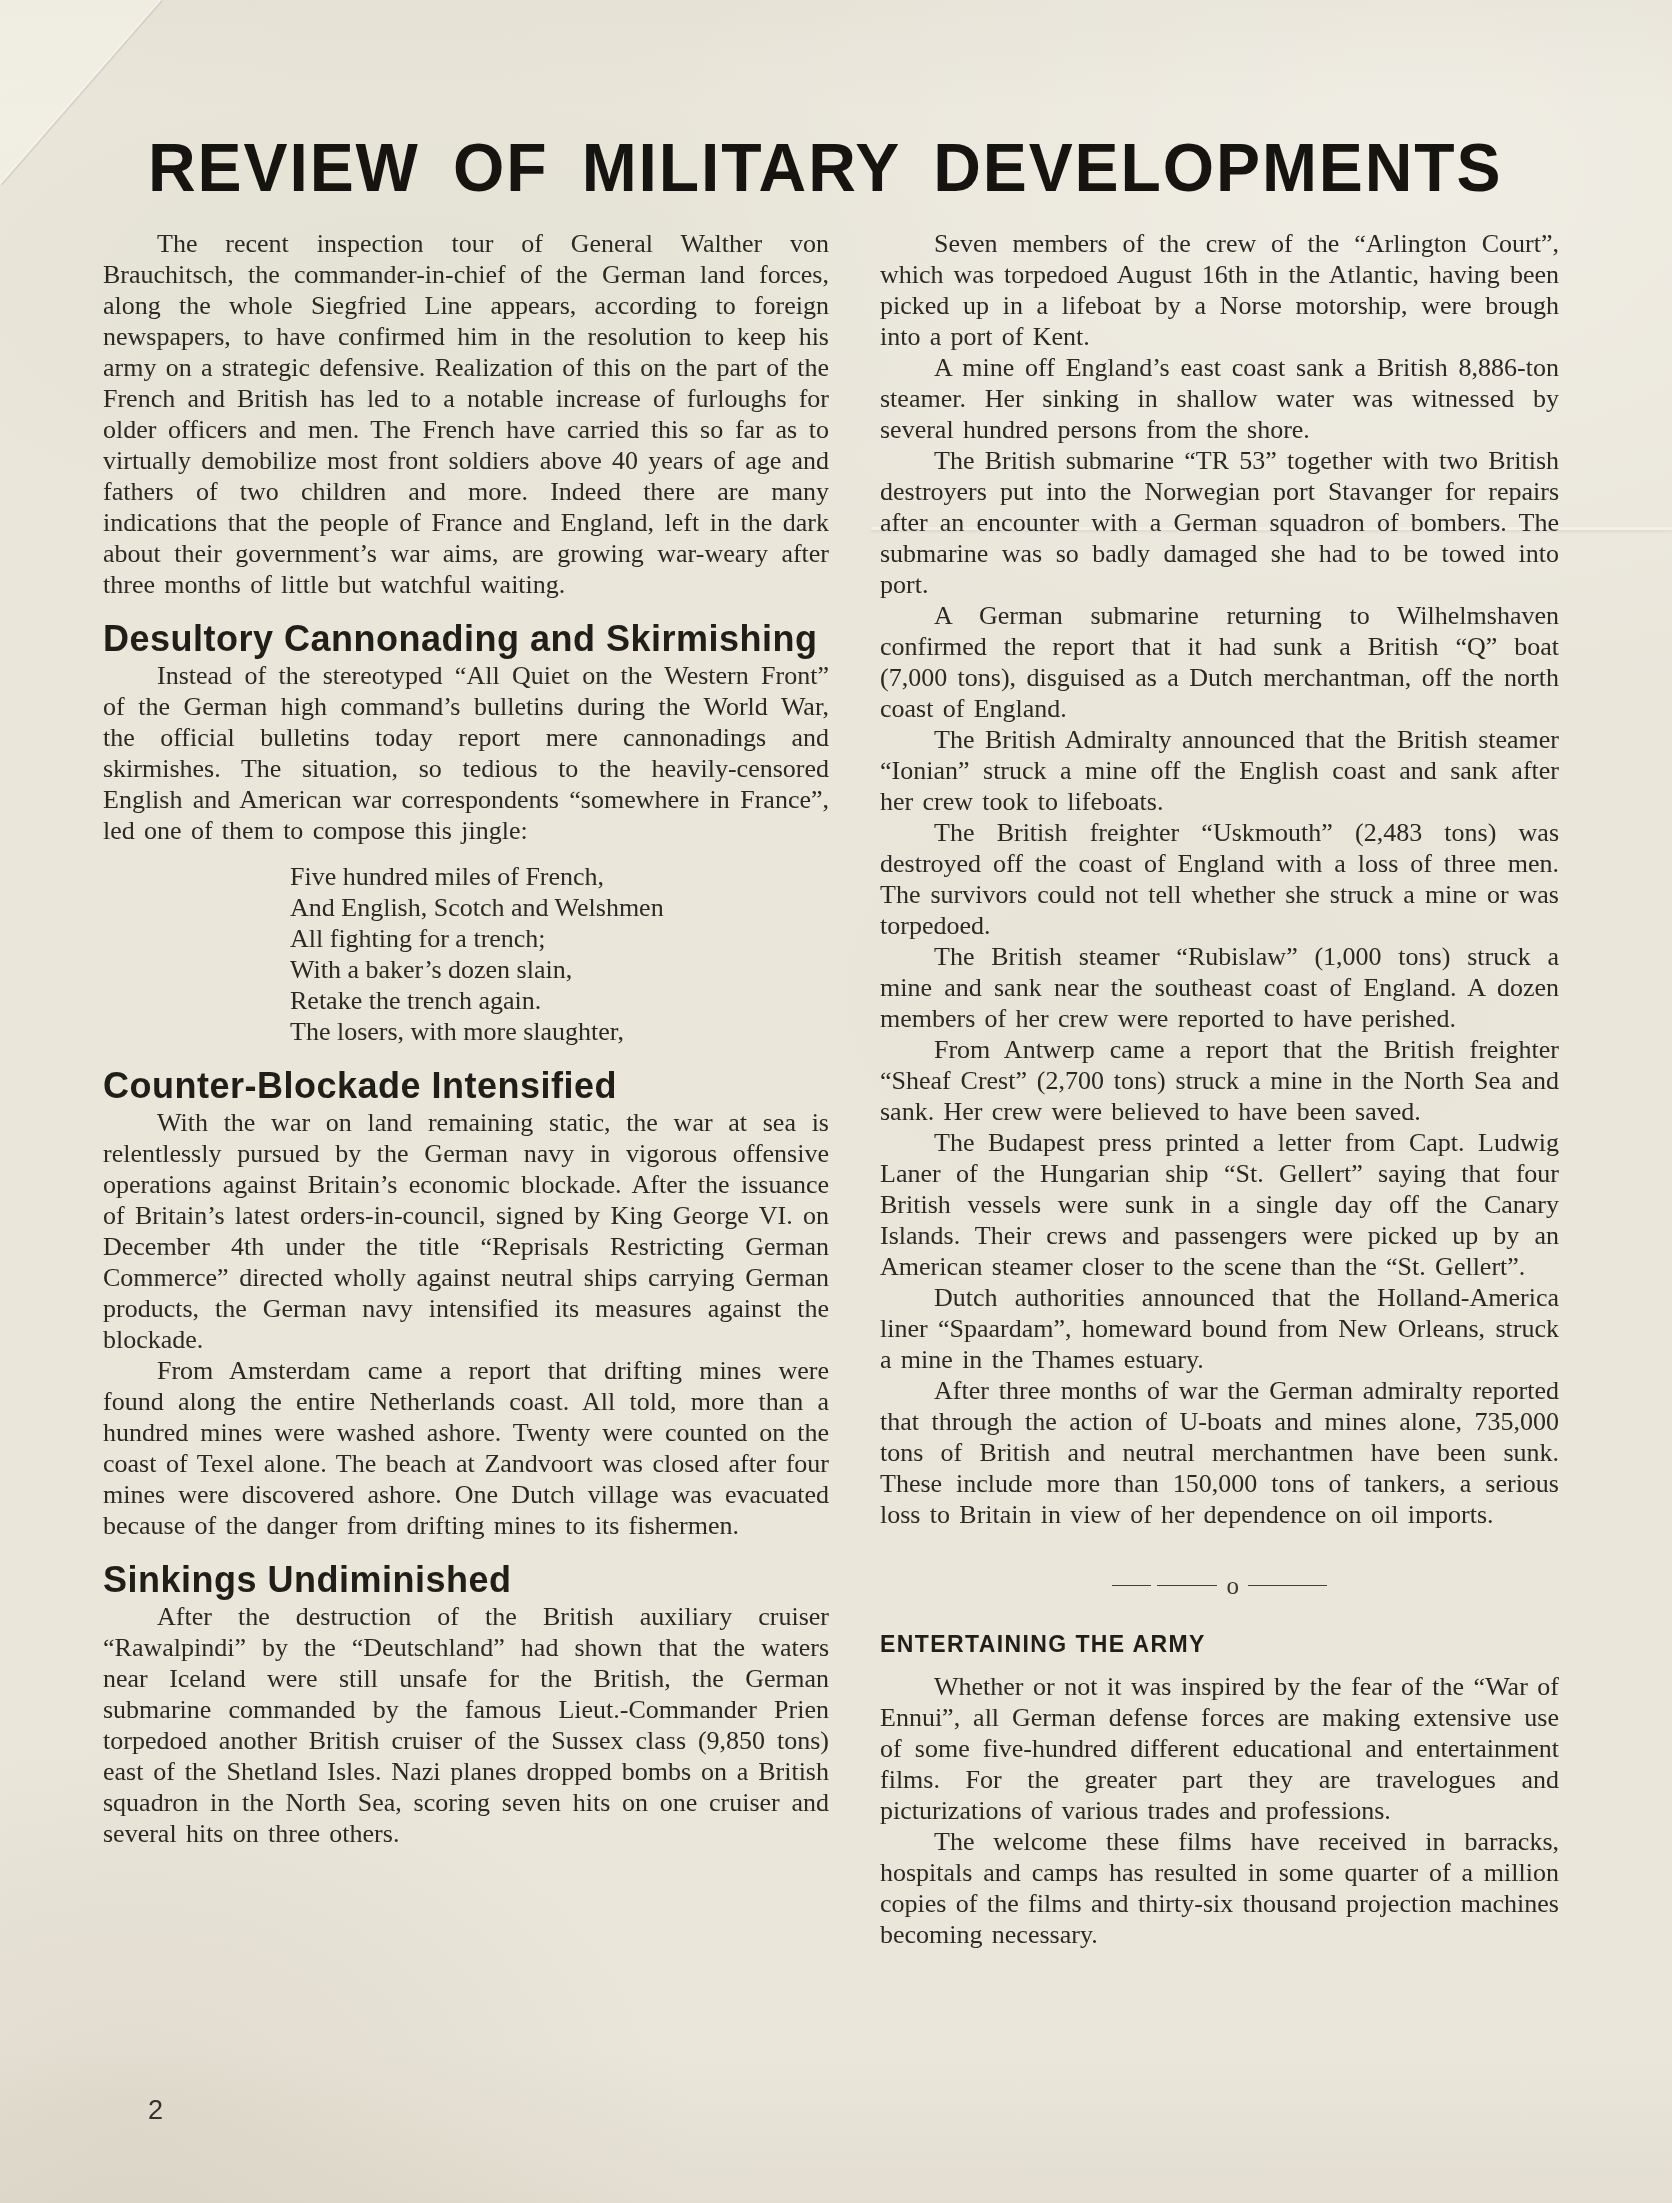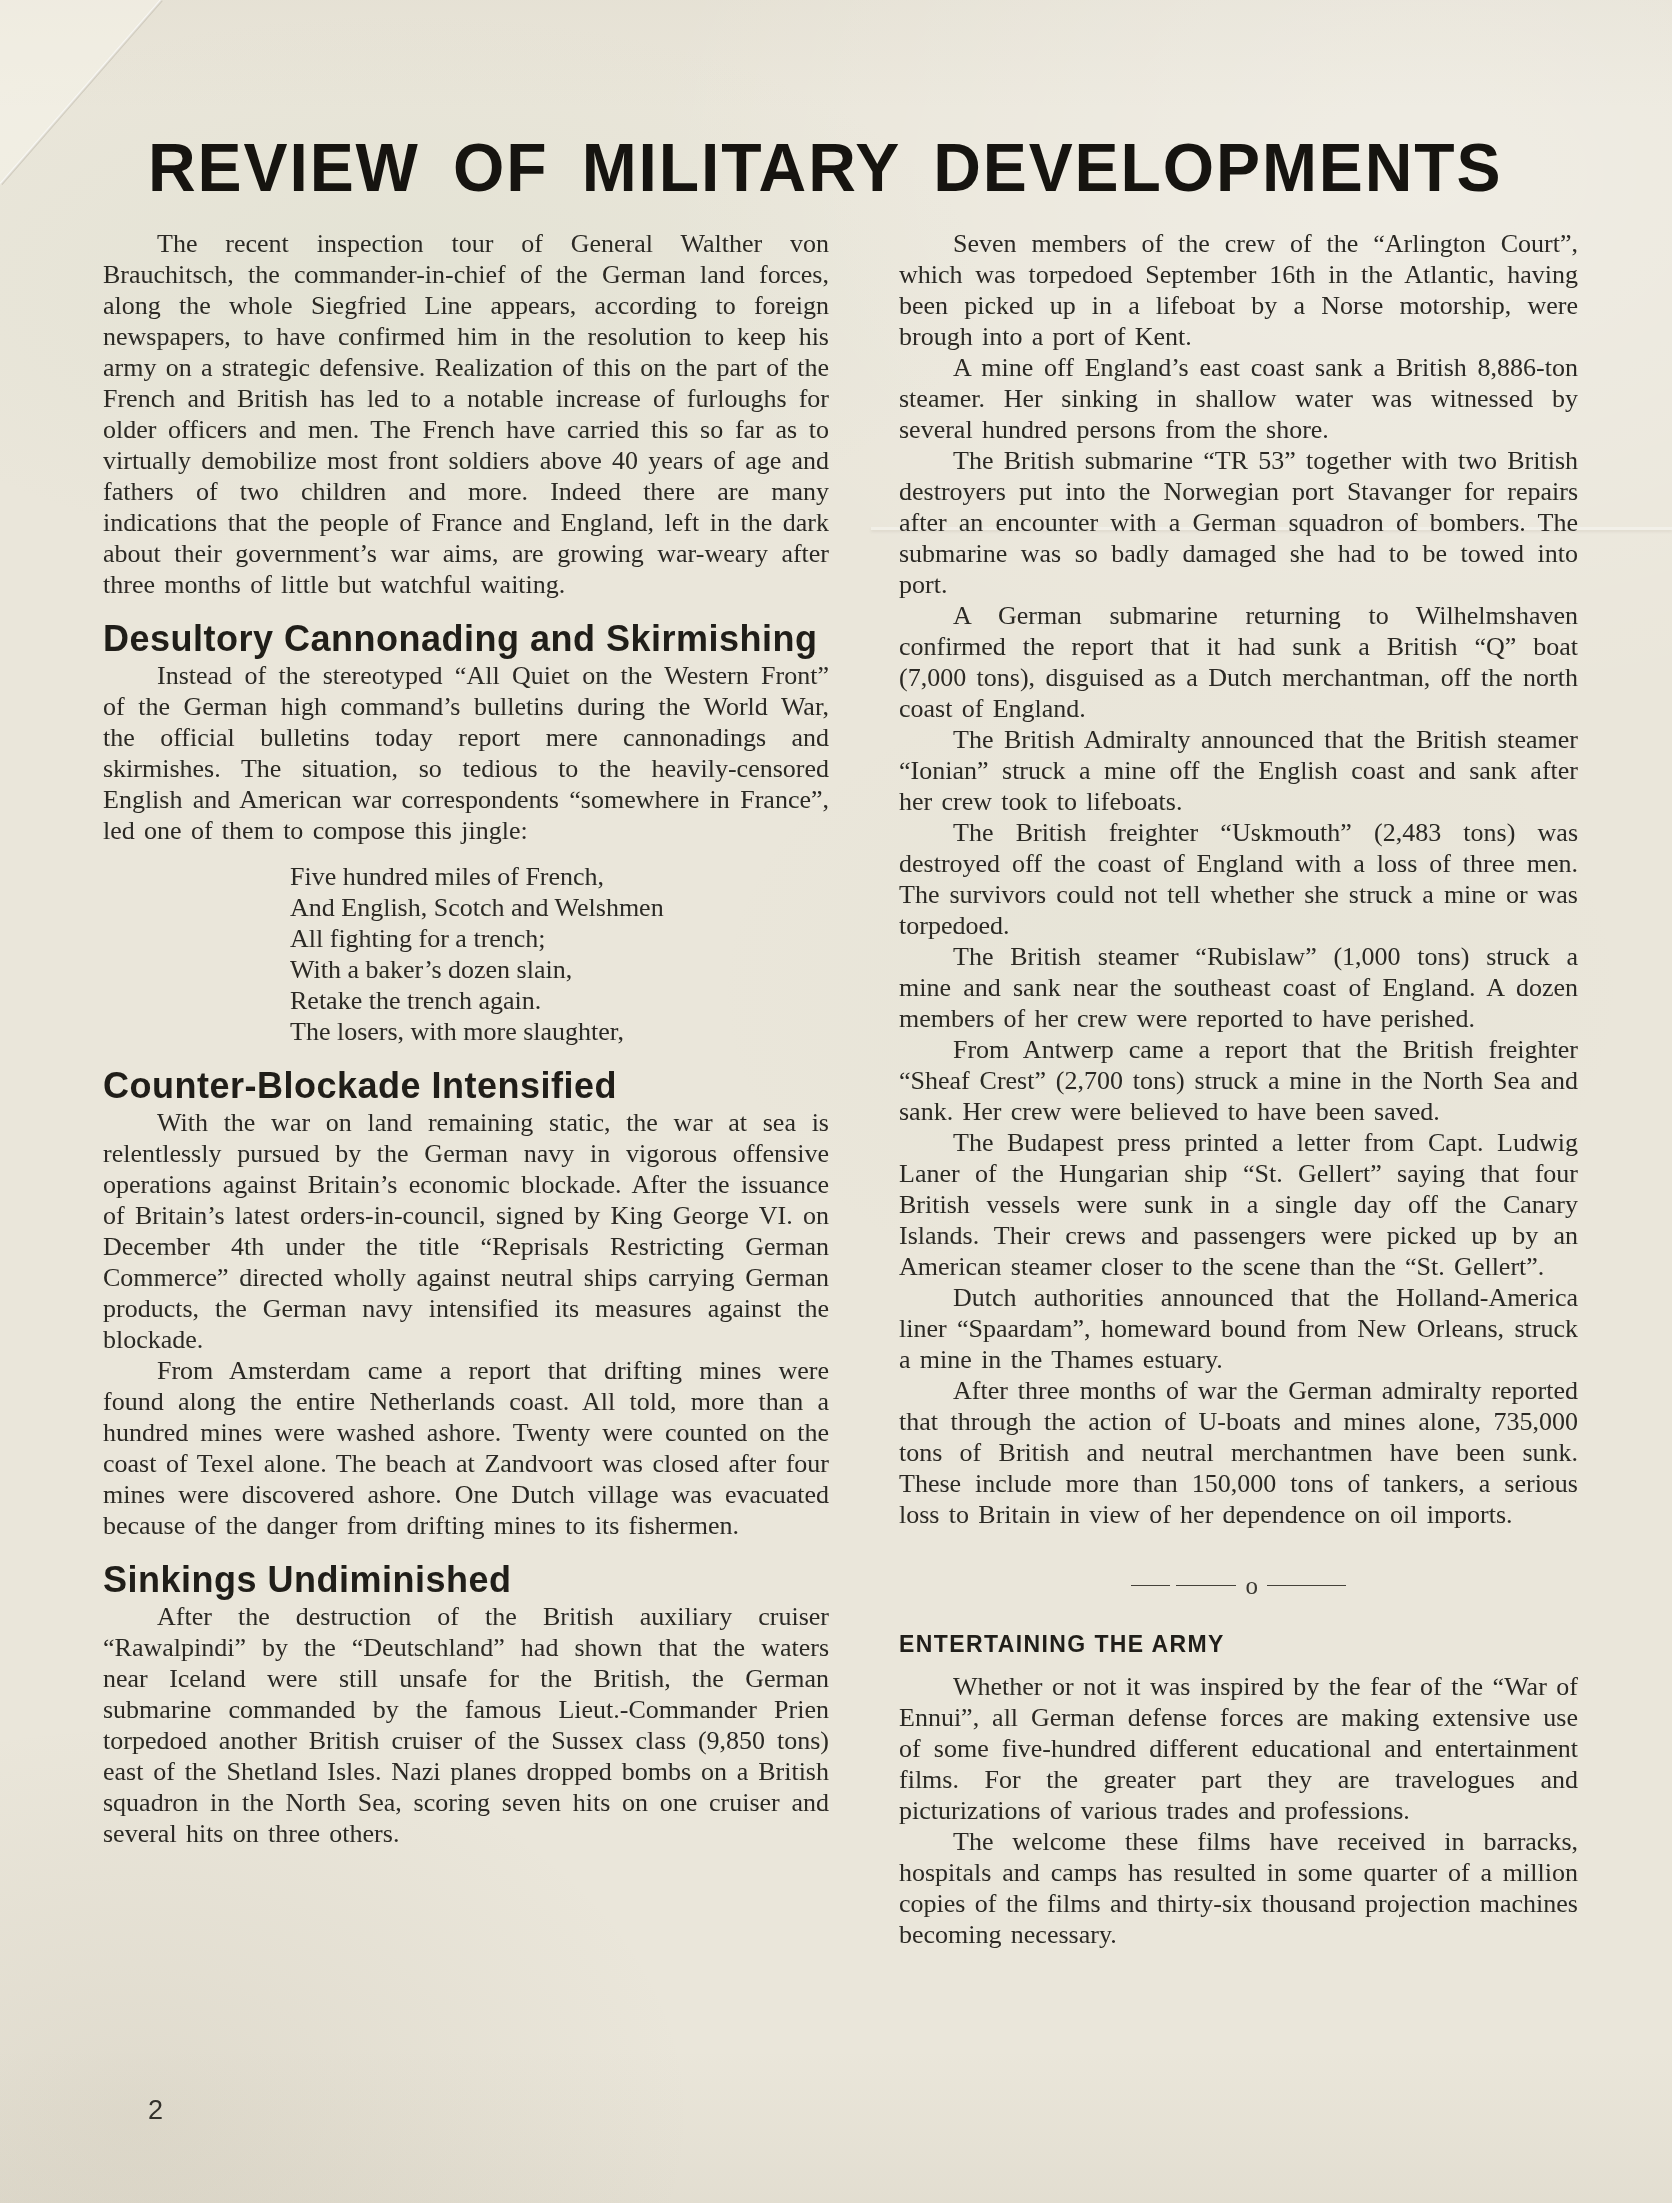--- a/index.html
+++ b/index.html
@@ -50,21 +50,21 @@
     font-family:"Liberation Sans", sans-serif;
     font-weight:bold;
     font-size:66px;line-height:1;
     letter-spacing:1.9px;word-spacing:13px;
     transform:scaleY(1.04);transform-origin:left top;
     color:var(--title-ink,#161410);
     white-space:nowrap;
   }
   .columns{
     position:absolute;left:103px;top:228px;width:1476px;
-    display:flex;gap:70px;
+    display:flex;gap:51px;
   }
   .col{font-size:26px;line-height:31px;}
   .col-left{width:726px;}
   .col-right{width:679px;}
   .para{
     margin:0;
     text-indent:54px;
     text-align:justify;
     word-spacing:2.8px;
   }
@@ -130,21 +130,21 @@
           <div class="verse-line">Retake the trench again.</div>
           <div class="verse-line">The losers, with more slaughter,</div>
         </div>
         <h3 class="subheading">Counter-Blockade Intensified</h3>
         <p class="para">With the war on land remaining static, the war at sea is relentlessly pursued by the German navy in vigorous offensive operations against Britain’s economic blockade.  After the issuance of Britain’s latest orders-in-council, signed by King George VI. on December 4th under the title “Reprisals Restricting German Commerce” directed wholly against neutral ships carrying German products, the German navy intensified its measures against the blockade.</p>
         <p class="para">From Amsterdam came a report that drifting mines were found along the entire Netherlands coast.  All told, more than a hundred mines were washed ashore.  Twenty were counted on the coast of Texel alone.  The beach at Zandvoort was closed after four mines were discovered ashore.  One Dutch village was evacuated because of the danger from drifting mines to its fishermen.</p>
         <h3 class="subheading">Sinkings Undiminished</h3>
         <p class="para">After the destruction of the British auxiliary cruiser “Rawalpindi” by the “Deutschland” had shown that the waters near Iceland were still unsafe for the British, the German submarine commanded by the famous Lieut.-Commander Prien torpedoed another British cruiser of the Sussex class (9,850 tons) east of the Shetland Isles.  Nazi planes dropped bombs on a British squadron in the North Sea, scoring seven hits on one cruiser and several hits on three others.</p>
       </div>
     <div class="col col-right">
-        <p class="para">Seven members of the crew of the “Arlington Court”, which was torpedoed September 16th in the Atlantic, having been picked up in a lifeboat by a Norse motorship, were brough into a port of Kent.</p>
+        <p class="para">Seven members of the crew of the “Arlington Court”, which was torpedoed August 16th in the Atlantic, having been picked up in a lifeboat by a Norse motorship, were brough into a port of Kent.</p>
         <p class="para">A mine off England’s east coast sank a British 8,886-ton steamer.  Her sinking in shallow water was witnessed by several hundred persons from the shore.</p>
         <p class="para">The British submarine “TR 53” together with two British destroyers put into the Norwegian port Stavanger for repairs after an encounter with a German squadron of bombers.  The submarine was so badly damaged she had to be towed into port.</p>
         <p class="para">A German submarine returning to Wilhelmshaven confirmed the report that it had sunk a British “Q” boat (7,000 tons), disguised as a Dutch merchantman, off the north coast of England.</p>
         <p class="para">The British Admiralty announced that the British steamer “Ionian” struck a mine off the English coast and sank after her crew took to lifeboats.</p>
         <p class="para">The British freighter “Uskmouth” (2,483 tons) was destroyed off the coast of England with a loss of three men.  The survivors could not tell whether she struck a mine or was torpedoed.</p>
         <p class="para">The British steamer “Rubislaw” (1,000 tons) struck a mine and sank near the southeast coast of England.  A dozen members of her crew were reported to have perished.</p>
         <p class="para">From Antwerp came a report that the British freighter “Sheaf Crest” (2,700 tons) struck a mine in the North Sea and sank.  Her crew were believed to have been saved.</p>
         <p class="para">The Budapest press printed a letter from Capt. Ludwig Laner of the Hungarian ship “St. Gellert” saying that four British vessels were sunk in a single day off the Canary Islands.  Their crews and passengers were picked up by an American steamer closer to the scene than the “St. Gellert”.</p>
         <p class="para">Dutch authorities announced that the Holland-America liner “Spaardam”, homeward bound from New Orleans, struck a mine in the Thames estuary.</p>
         <p class="para">After three months of war the German admiralty reported that through the action of U-boats and mines alone, 735,000 tons of British and neutral merchantmen have been sunk.  These include more than 150,000 tons of tankers, a serious loss to Britain in view of her dependence on oil imports.</p>

